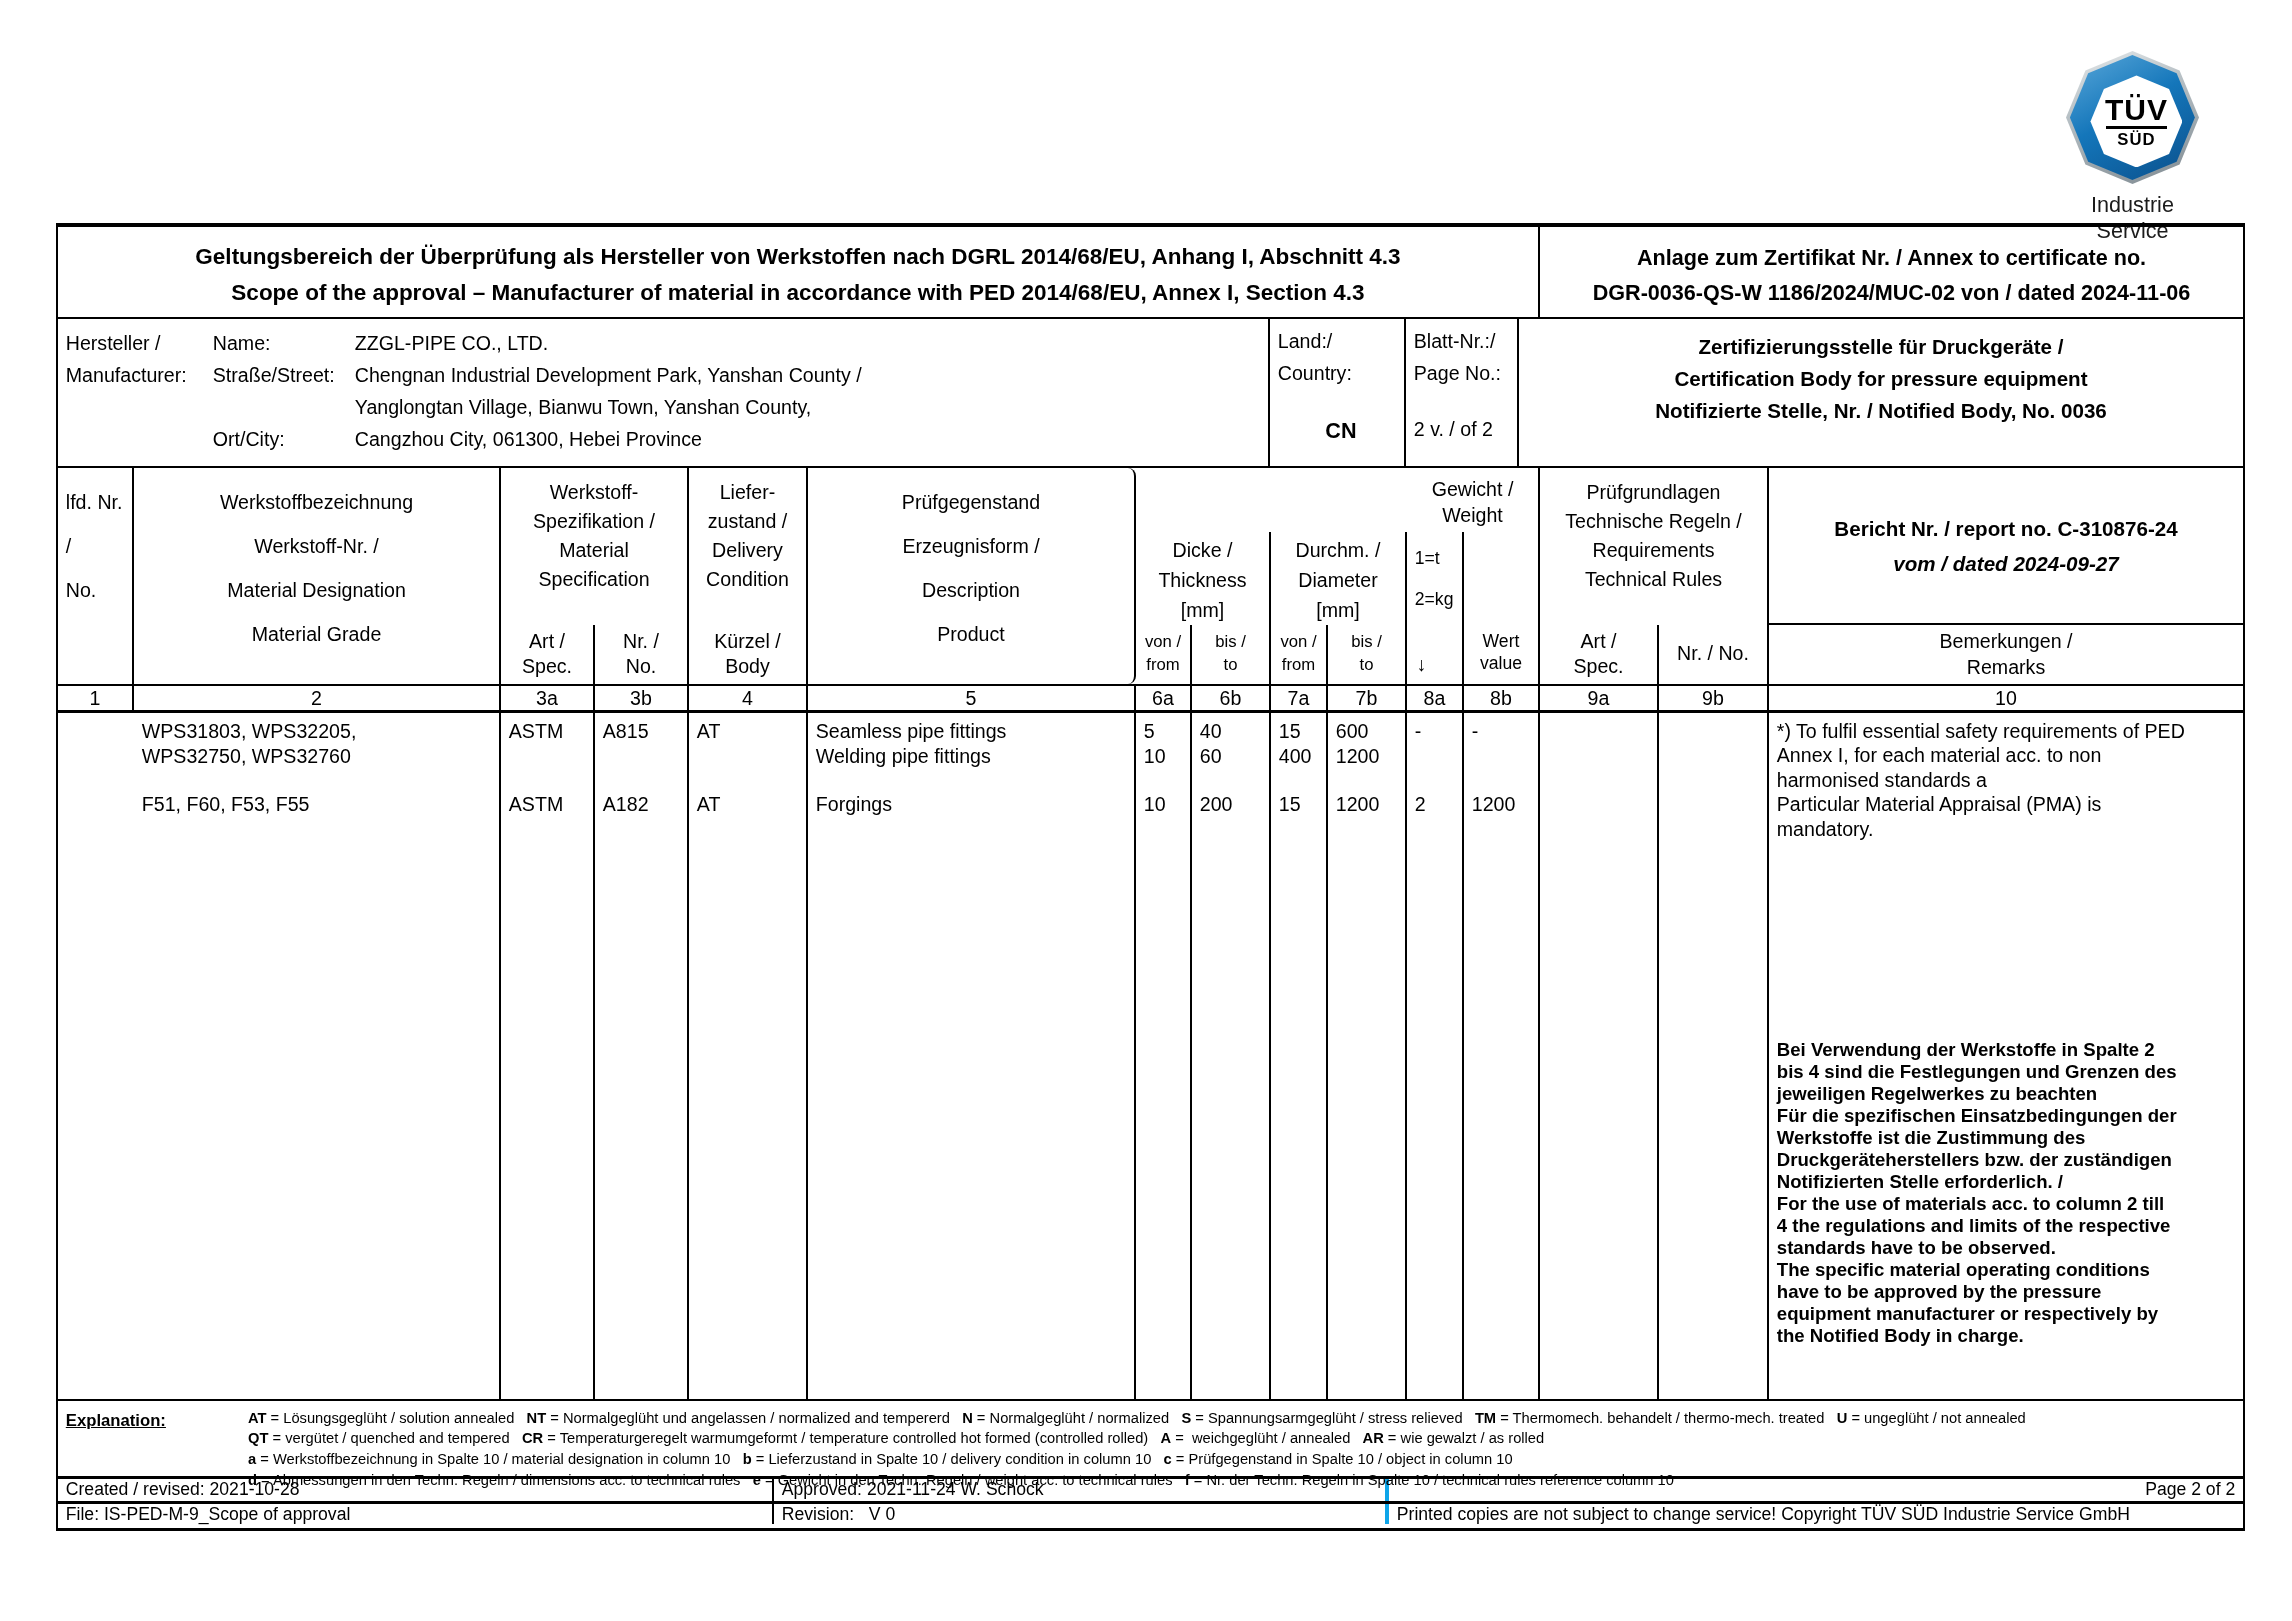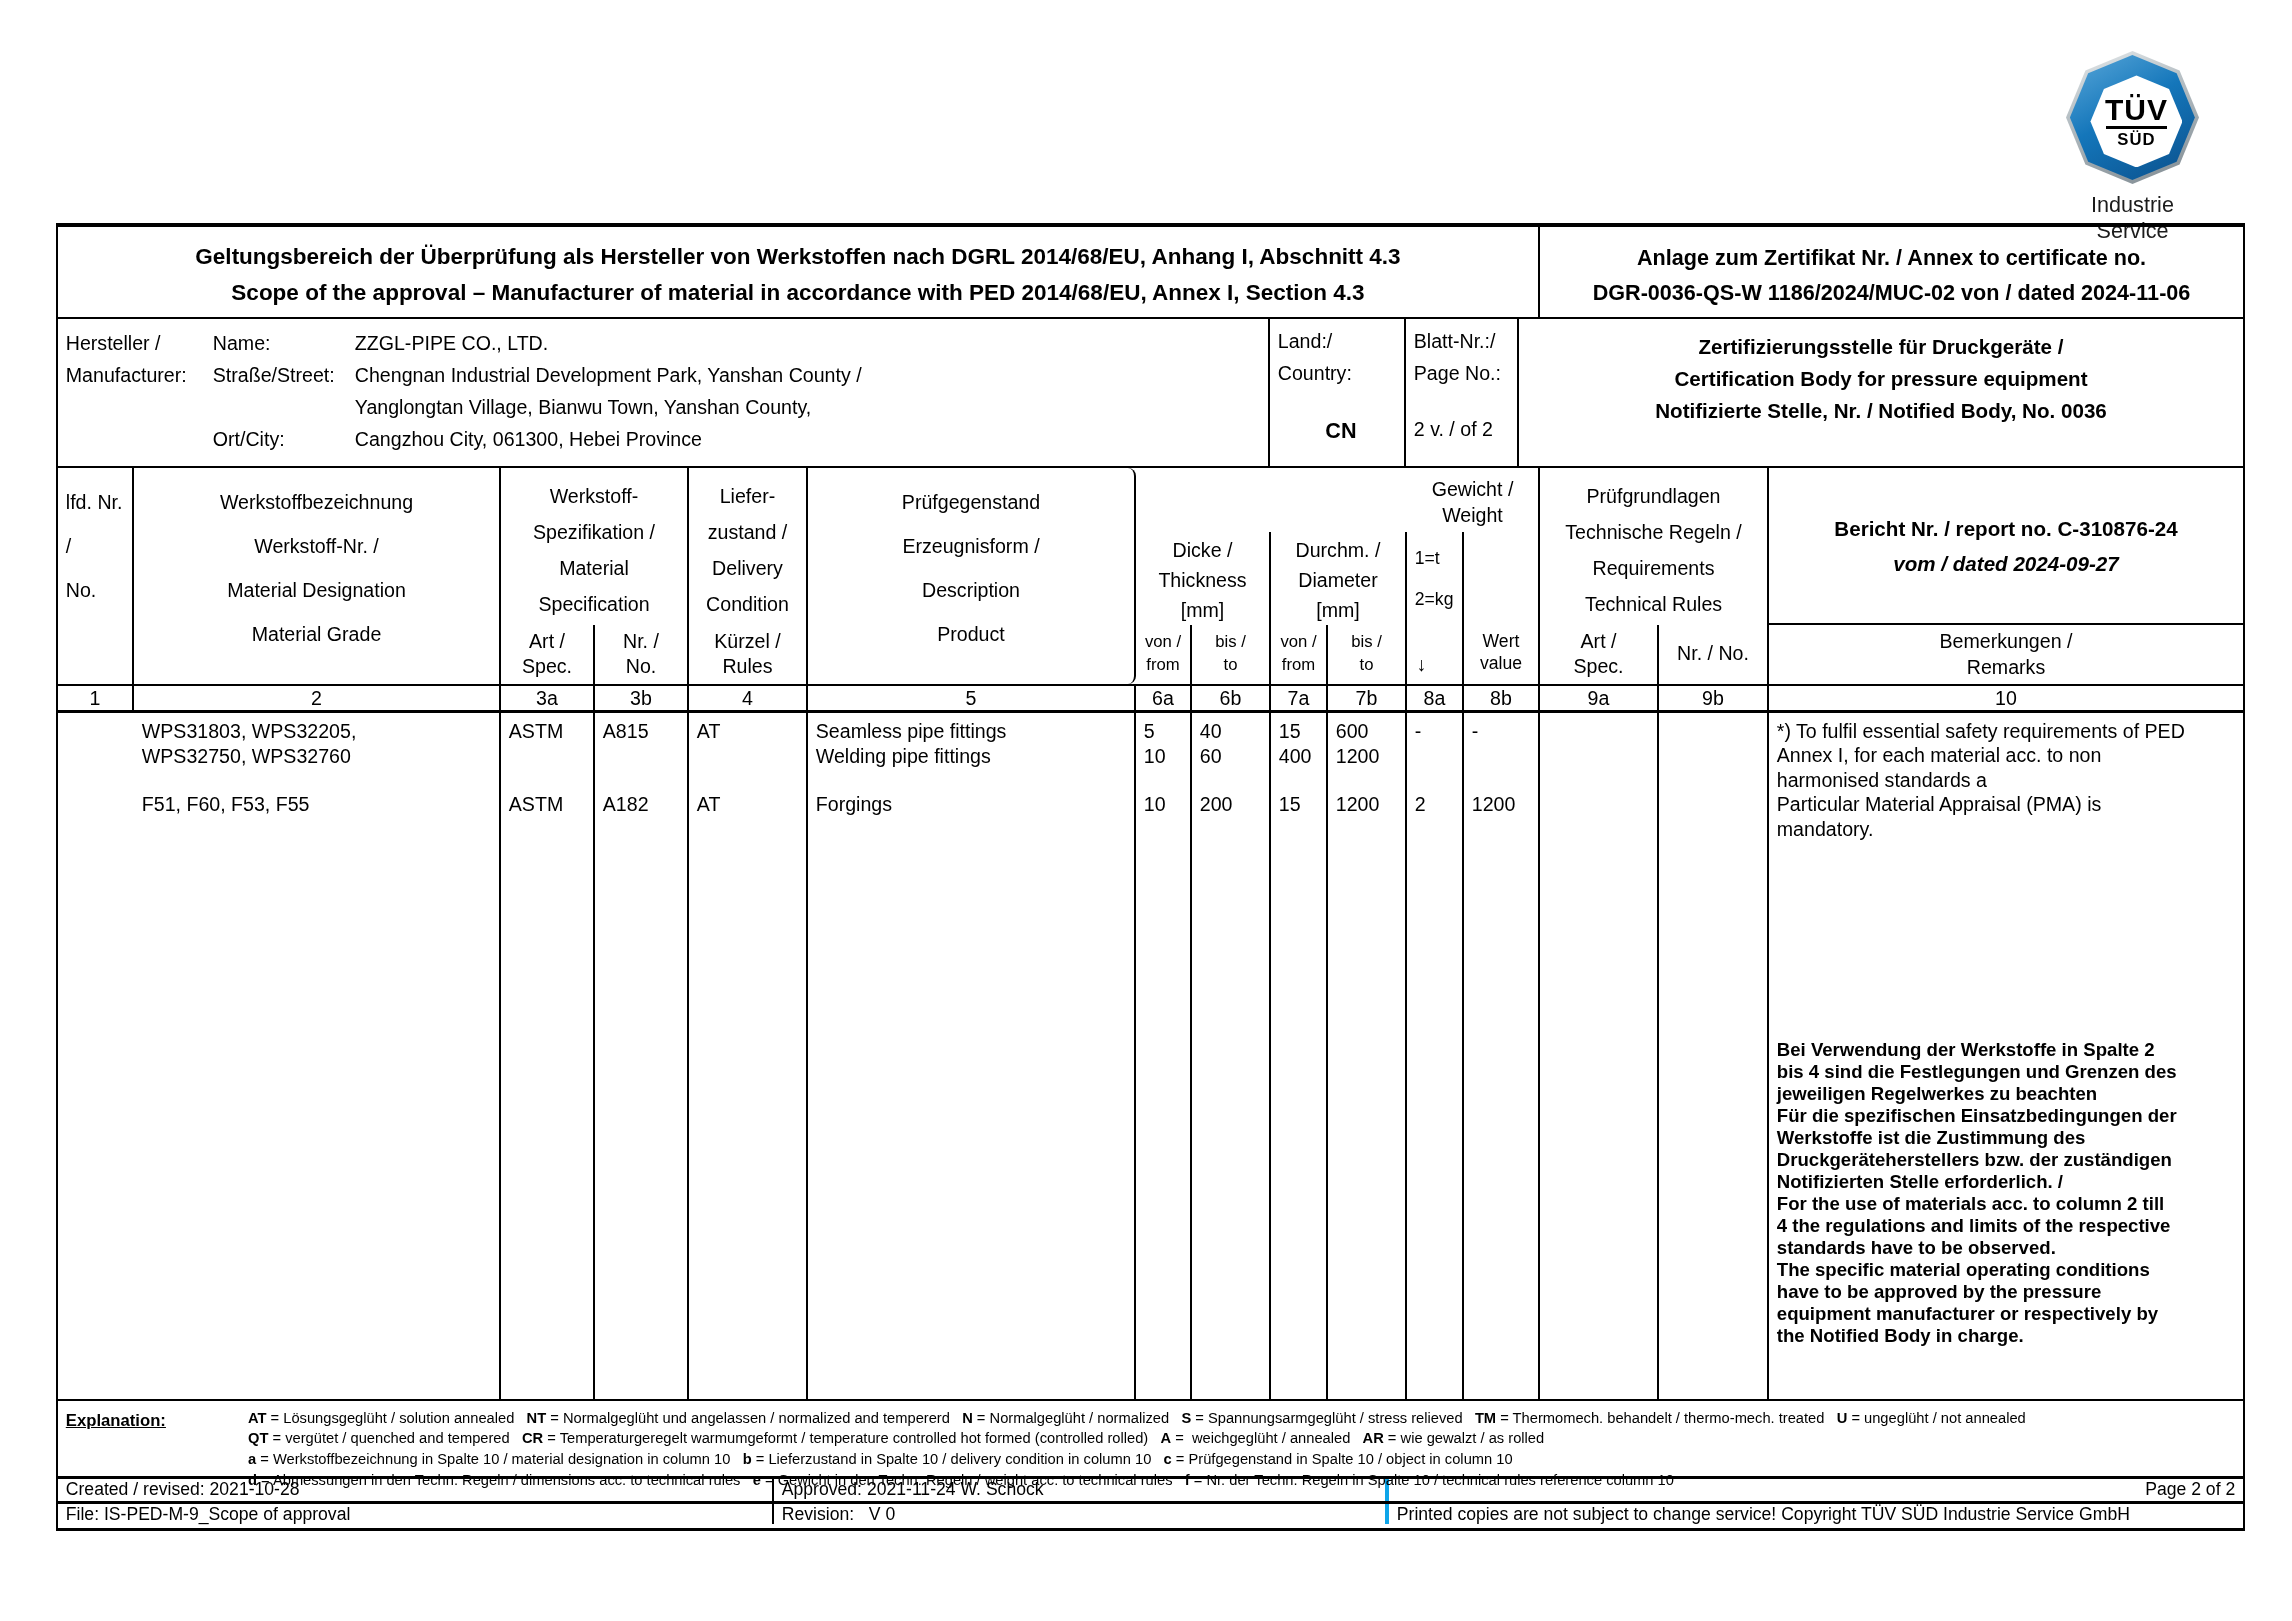--- a/index.html
+++ b/index.html
@@ -49,21 +49,21 @@
 
   
   .tbl { height:931px; display:grid;
     grid-template-columns:76px 367px 94px 94px 119px 328px 56px 79px 57px 79px 57px 76px 119px 110px 1fr;
     grid-template-rows:64px 93px 59px 29px 1fr;
     font-size:19.6px; }
   .tbl > div { overflow:visible; }
   .br { border-right:2px solid #000; }
   .cell-c { text-align:center; }
   .hdr-big { line-height:44px; padding-top:11.8px; }
-  .hdr-big160 { line-height:36px; padding-top:9.8px; }
+  .hdr-big160 { line-height:29px; padding-top:9.8px; }
   .h-c1   { grid-area:1/1/4/2; padding:11.8px 0 0 7.8px; line-height:44px; }
   .h-c2   { grid-area:1/2/4/3; }
   .h-c3   { grid-area:1/3/3/5; }
   .h-c3a  { grid-area:3/3/4/4; line-height:25.5px; padding-top:3.9px; }
   .h-c3b  { grid-area:3/4/4/5; line-height:25.5px; padding-top:3.9px; }
   .h-c4   { grid-area:1/5/3/6; }
   .h-c4s  { grid-area:3/5/4/6; line-height:25.5px; padding-top:3.9px; }
   .h-c5   { grid-area:1/6/4/7;border-radius:8px; }
   .h-dims { grid-area:1/7/2/11; line-height:26.5px; padding-top:7.8px; }
   .h-dicke  { grid-area:2/7/3/9; line-height:30px; padding-top:2.9px; }
@@ -182,21 +182,21 @@
 Specification</div>
     <div class="h-c3a br pre cell-c">Art /
 Spec.</div>
     <div class="h-c3b br pre cell-c">Nr. /
 No.</div>
     <div class="h-c4 br pre cell-c hdr-big160">Liefer-
 zustand /
 Delivery
 Condition</div>
     <div class="h-c4s br pre cell-c">Kürzel /
-Rules</div>
+Body</div>
     <div class="h-c5 br pre cell-c hdr-big">Prüfgegenstand
 Erzeugnisform /
 Description
 Product</div>
     <div class="h-dicke br pre cell-c">Dicke /
 Thickness
 [mm]</div>
     <div class="h-durchm br pre cell-c">Durchm. /
 Diameter
 [mm]</div>

